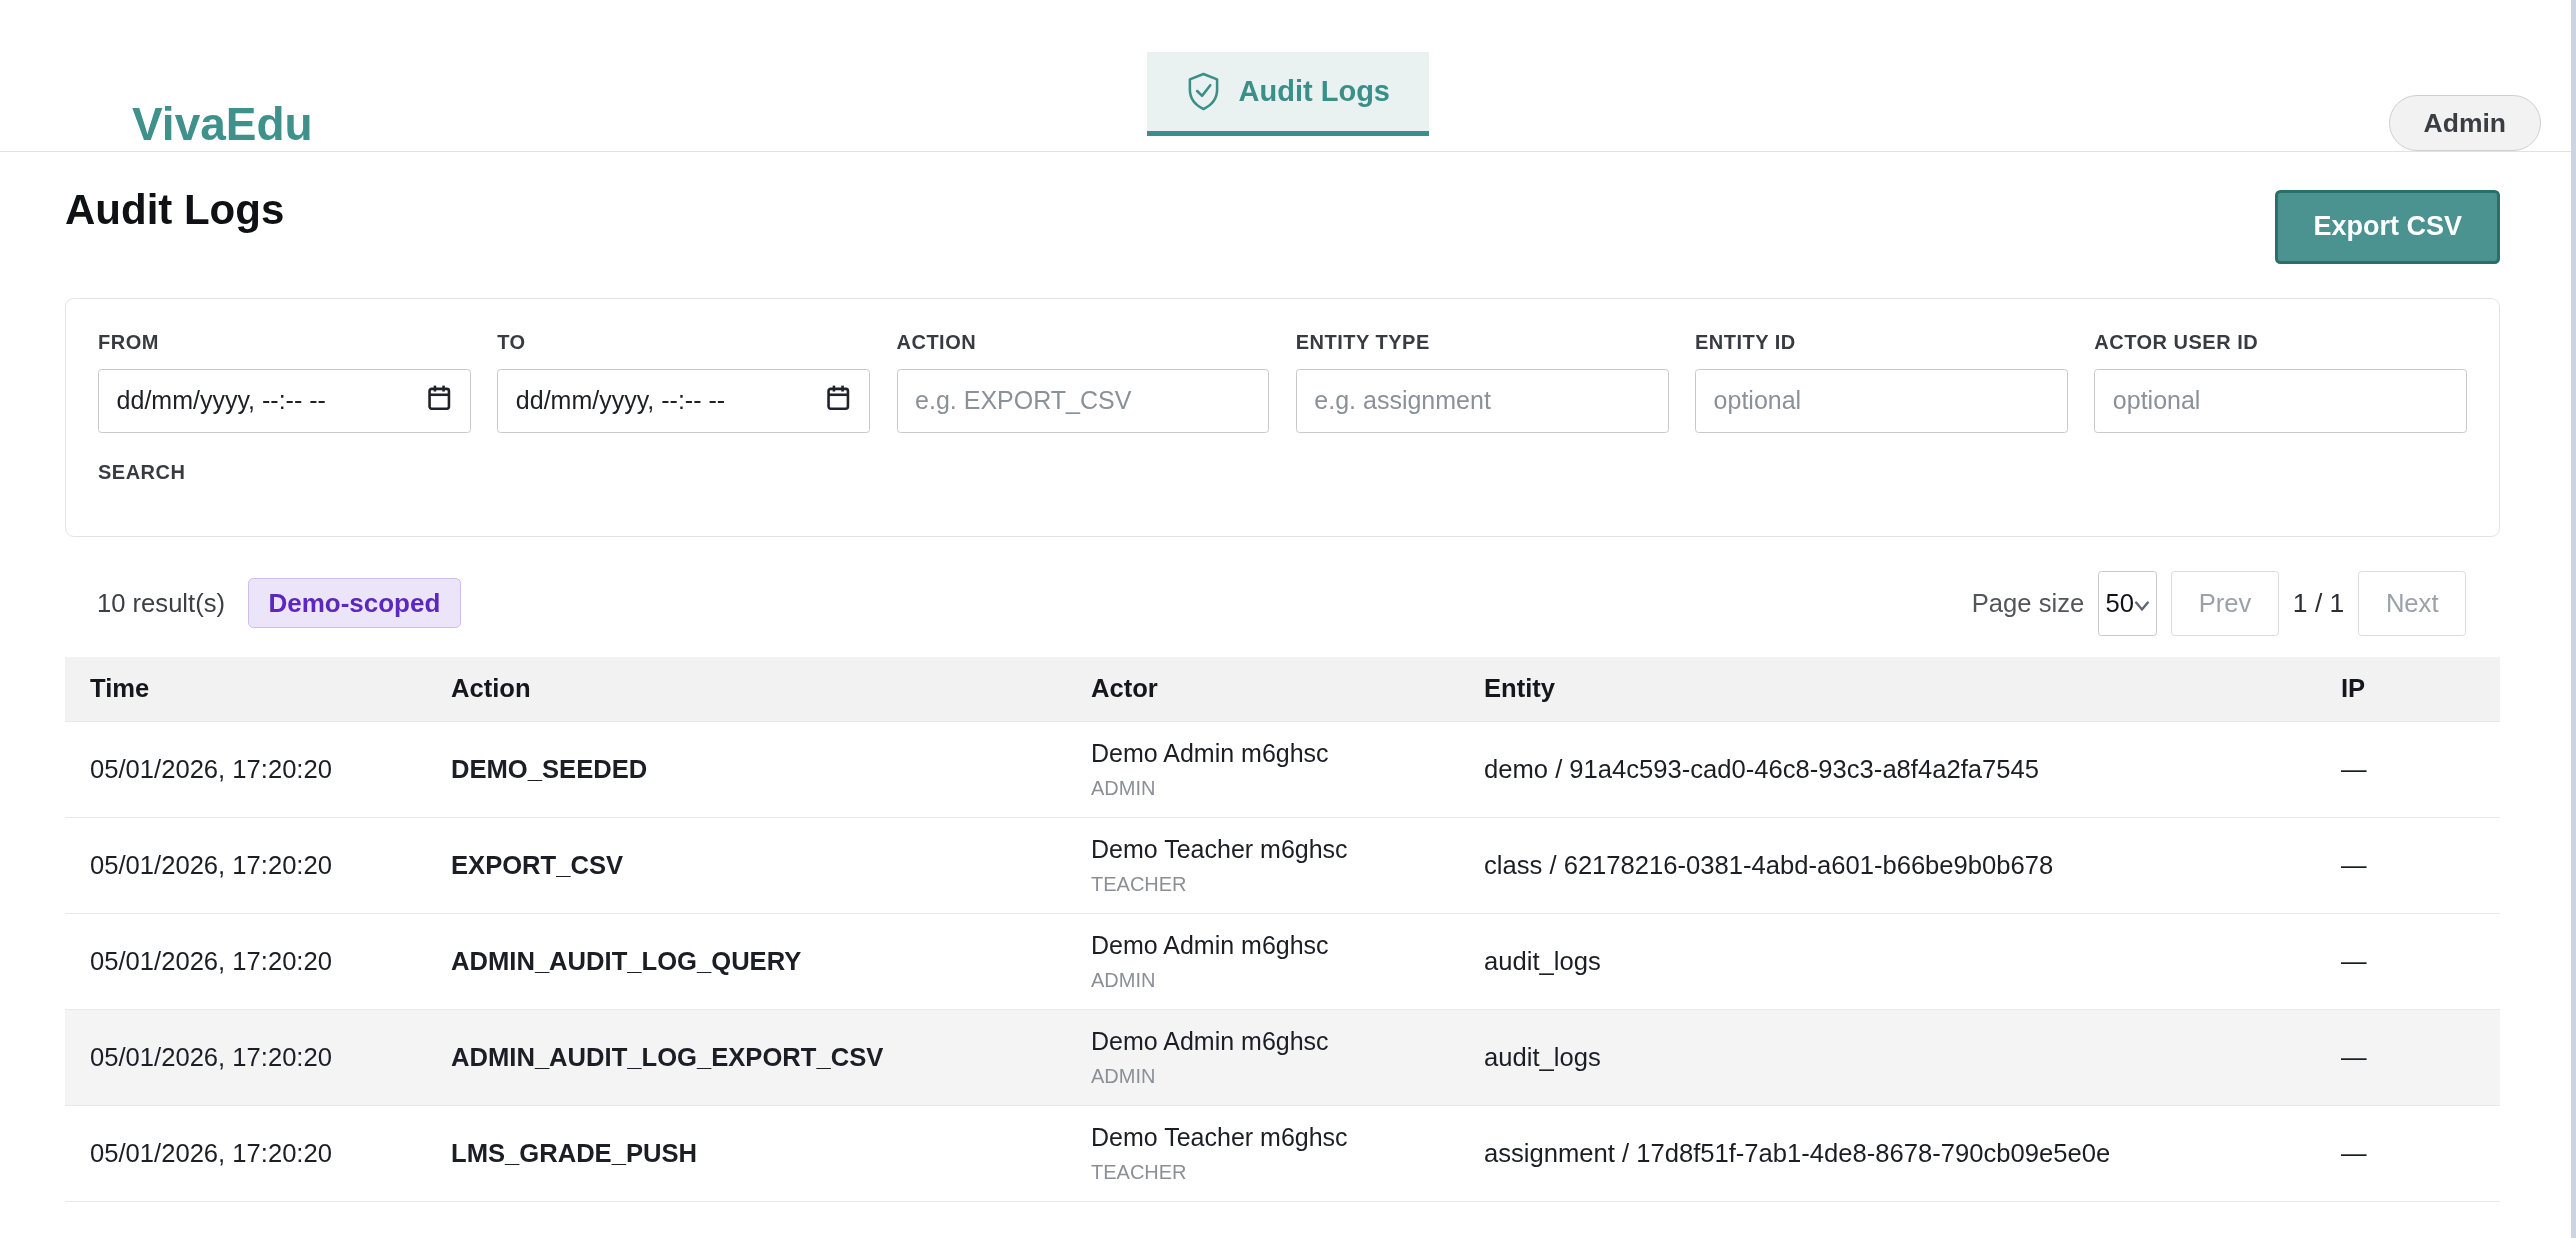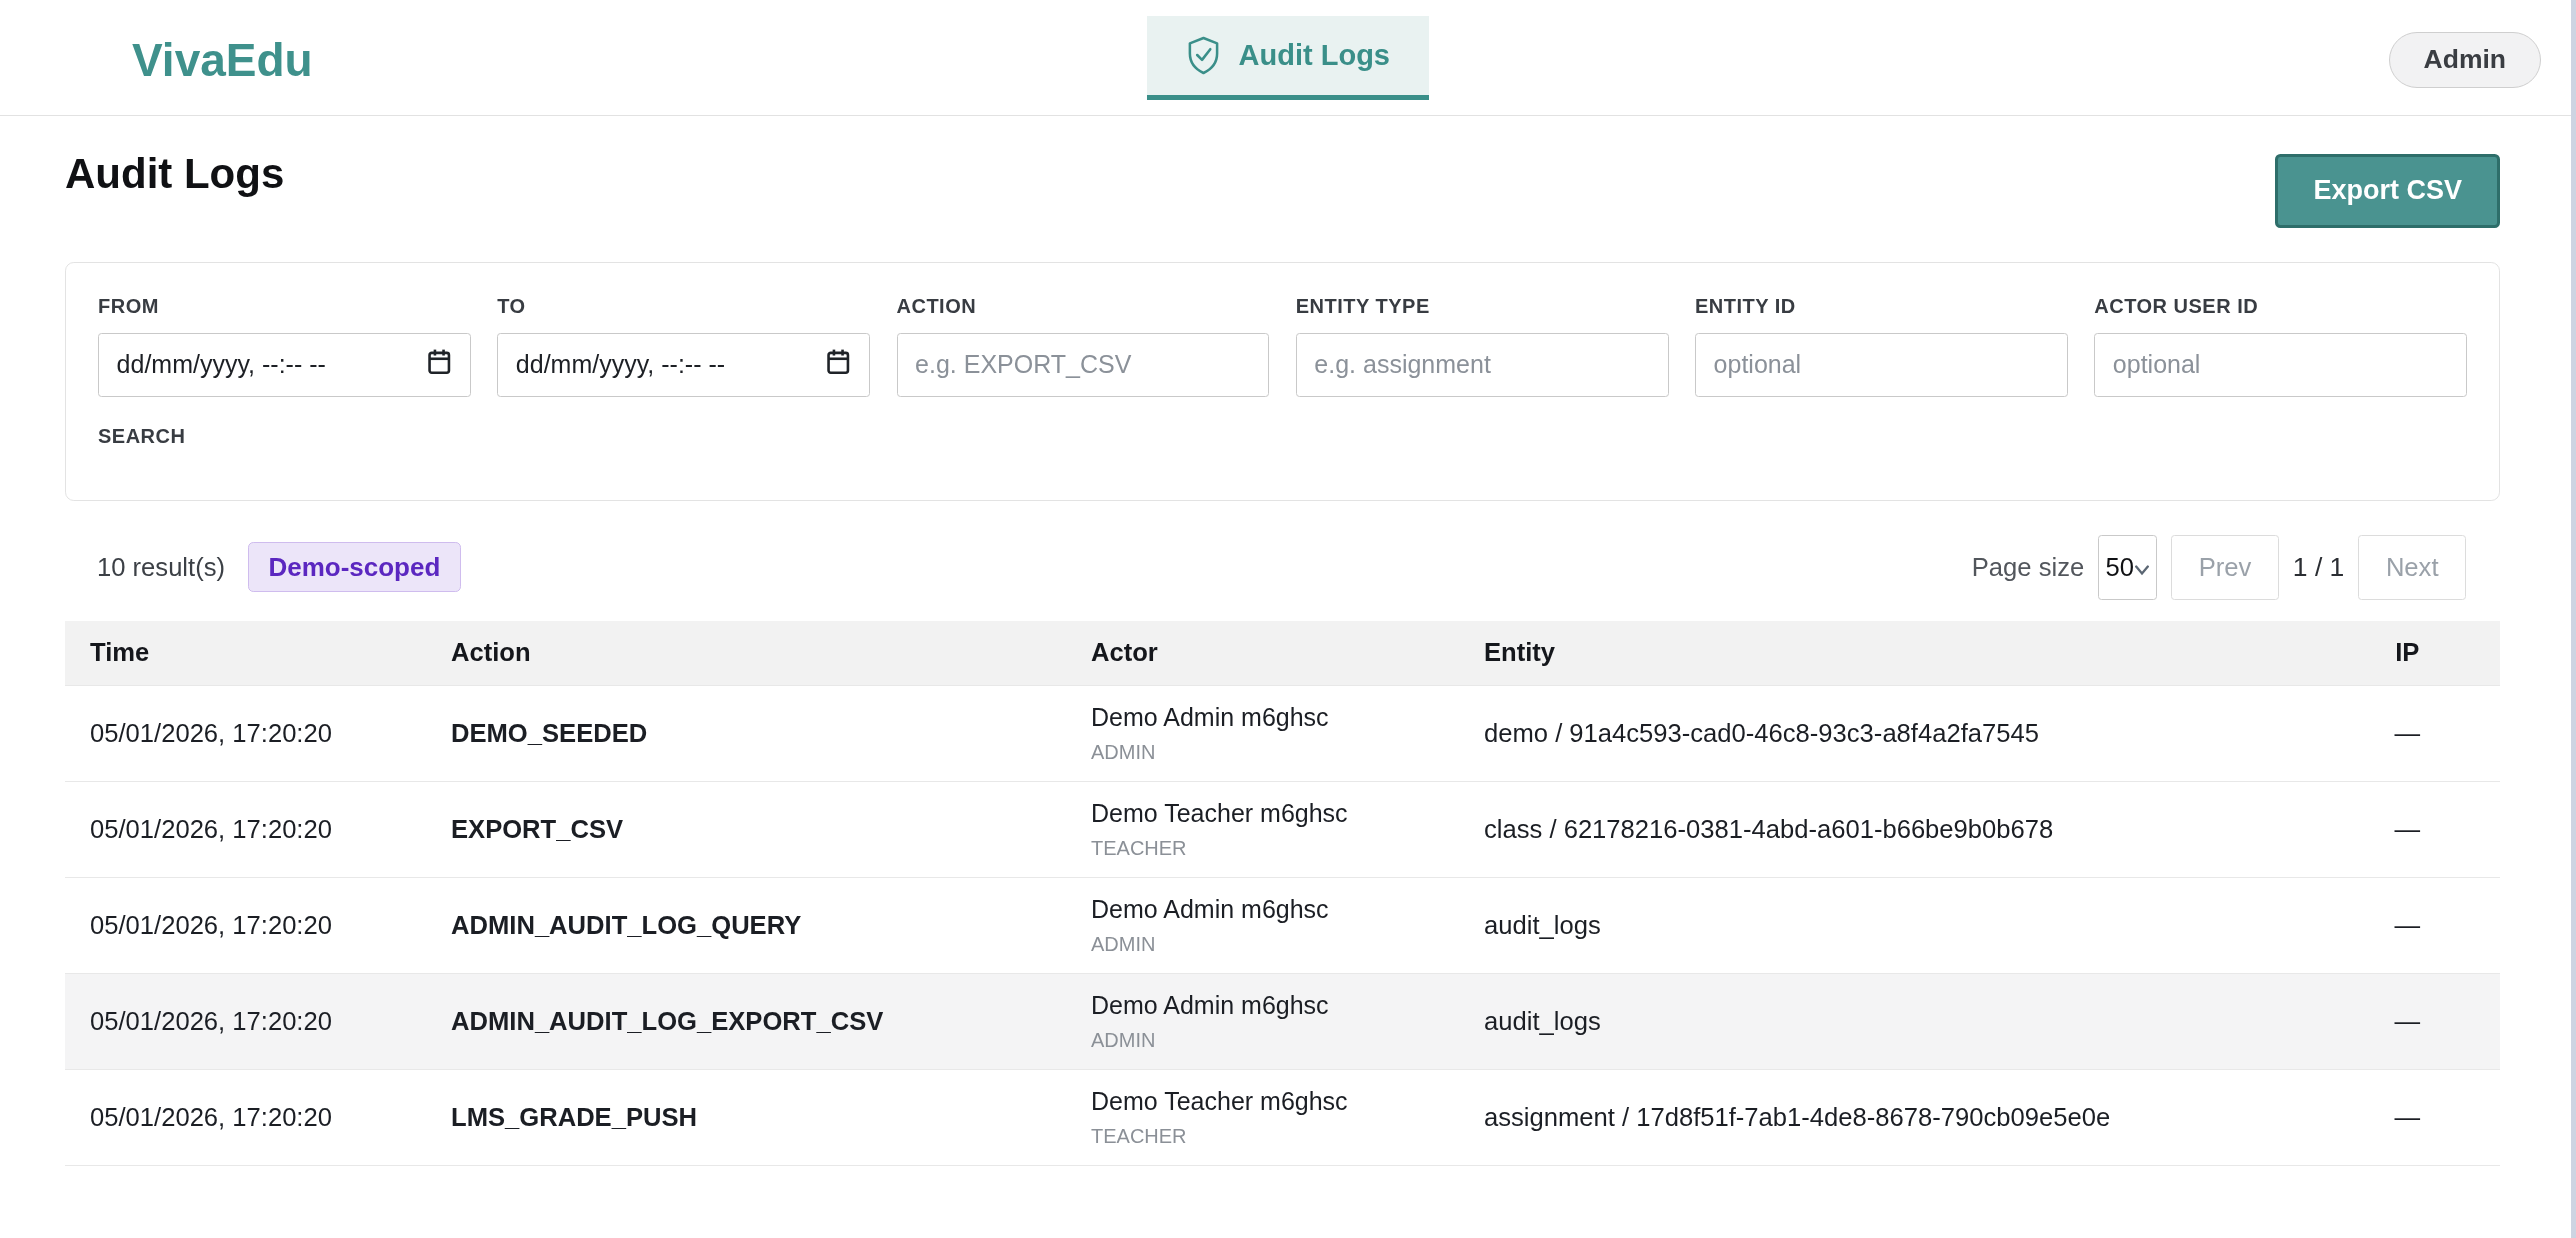--- a/index.html
+++ b/index.html
@@ -6,24 +6,25 @@
   html, body {
     width: 2576px; height: 1239px; overflow: hidden;
     background: #ffffff;
     font-family: "Liberation Sans", sans-serif;
     color: #1b1e24;
   }
   
   .topbar {
     position: relative;
     height: 116px;
-    display: flex; align-items: center;
+    display: flex; align-items: flex-end;
     padding: 4px 35px 0 132px;
     background: #fff;
     border-bottom: 1.8px solid #e2e2e2;
+    margin-top: 36px;
   }
   .logo {
     font-size: 46px; font-weight: bold; color: #3f918c; letter-spacing: 0px;
   }
   .nav-tab {
     position: absolute; left: 50%; top: 16px; transform: translateX(-50%);
     height: 84px;
     display: flex; align-items: center; gap: 17.6px;
     padding: 0 39px;
     background: #e9f2f1;
@@ -116,21 +117,21 @@
   }
   .page-indicator { font-size: 26.5px; color: #2b2e33; }
   
   table.audit { width: 100%; border-collapse: collapse; table-layout: fixed; }
   thead tr { background: #f2f2f2; height: 65px; }
   th {
     text-align: left; font-size: 25.6px; font-weight: bold; color: #15171c;
     vertical-align: middle; padding: 0;
   }
   th.c-time, td.c-time { padding-left: 25px; }
-  th.c-ip, td.c-ip { text-align: center; padding-right: 26.5px; }
+  th.c-ip, td.c-ip { text-align: left; padding-right: 26.5px; }
   tbody tr { border-top: 1.8px solid #e8e8e8; height: 96px; background: #fff; }
   tbody tr:last-child { border-bottom: 1.8px solid #e8e8e8; }
   tbody tr.highlight { background: #f4f4f5; }
   td { font-size: 25.6px; color: #1b1e24; vertical-align: middle; }
   td.c-action { font-weight: bold; }
   .actor-name { font-size: 25px; color: #1b1e24; }
   .actor-role { font-size: 20px; color: #8b9097; margin-top: 8.8px; }
   
   .scrollbar-track {
     position: fixed; right: 0; top: 0; width: 5.3px; height: 1239px;

